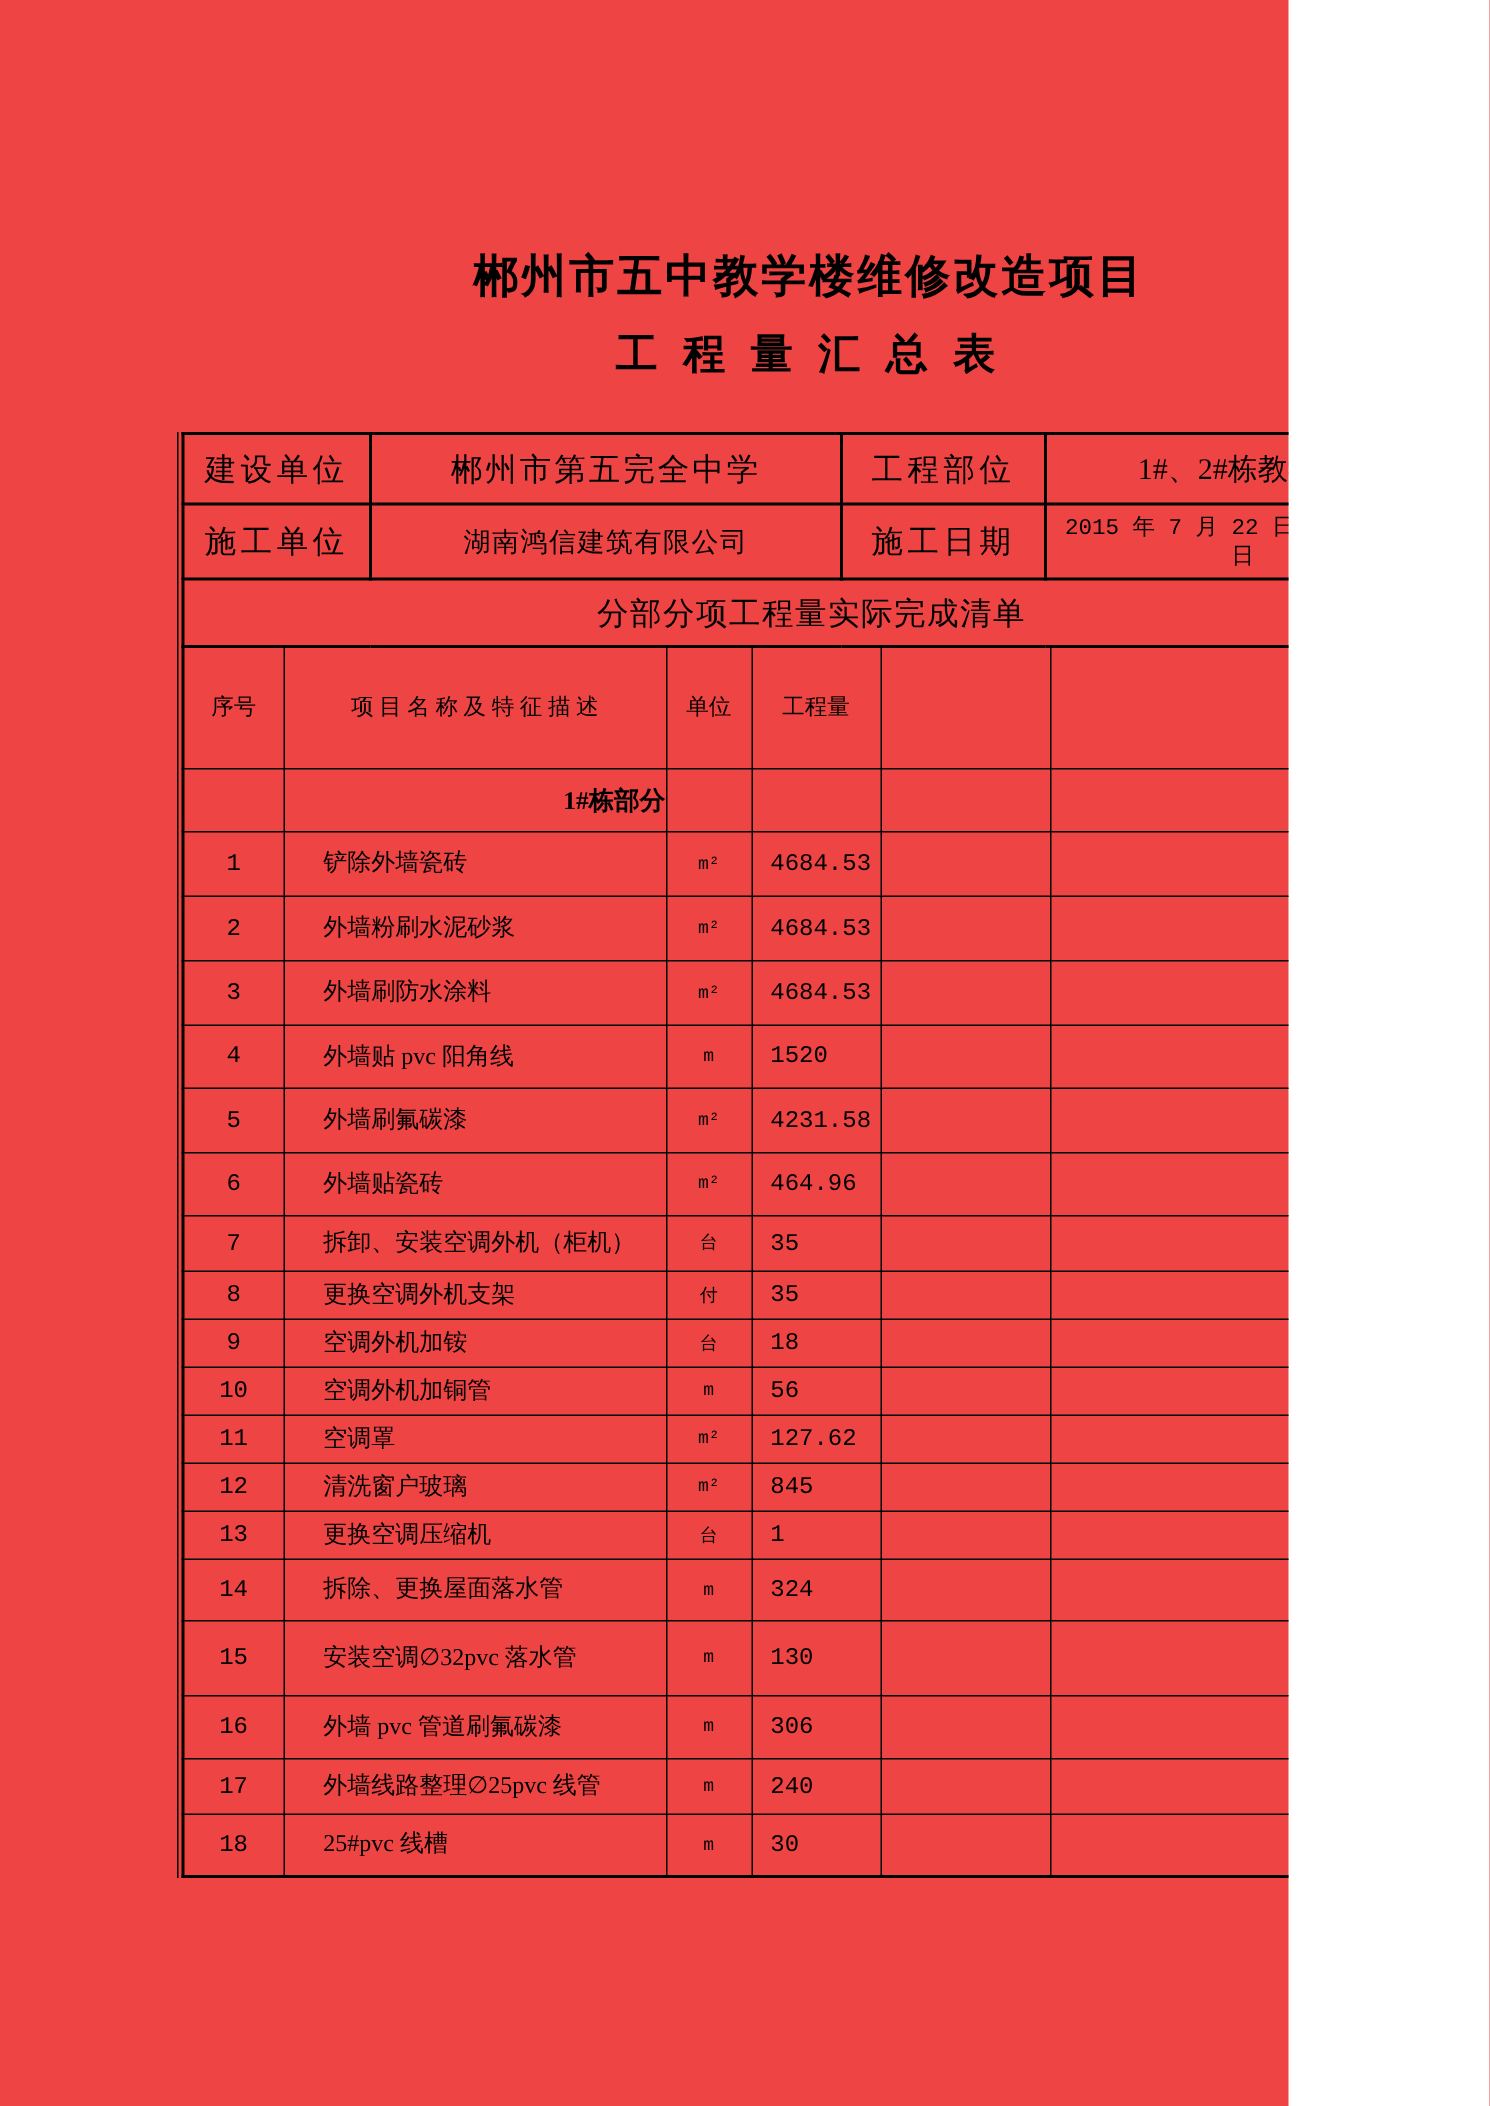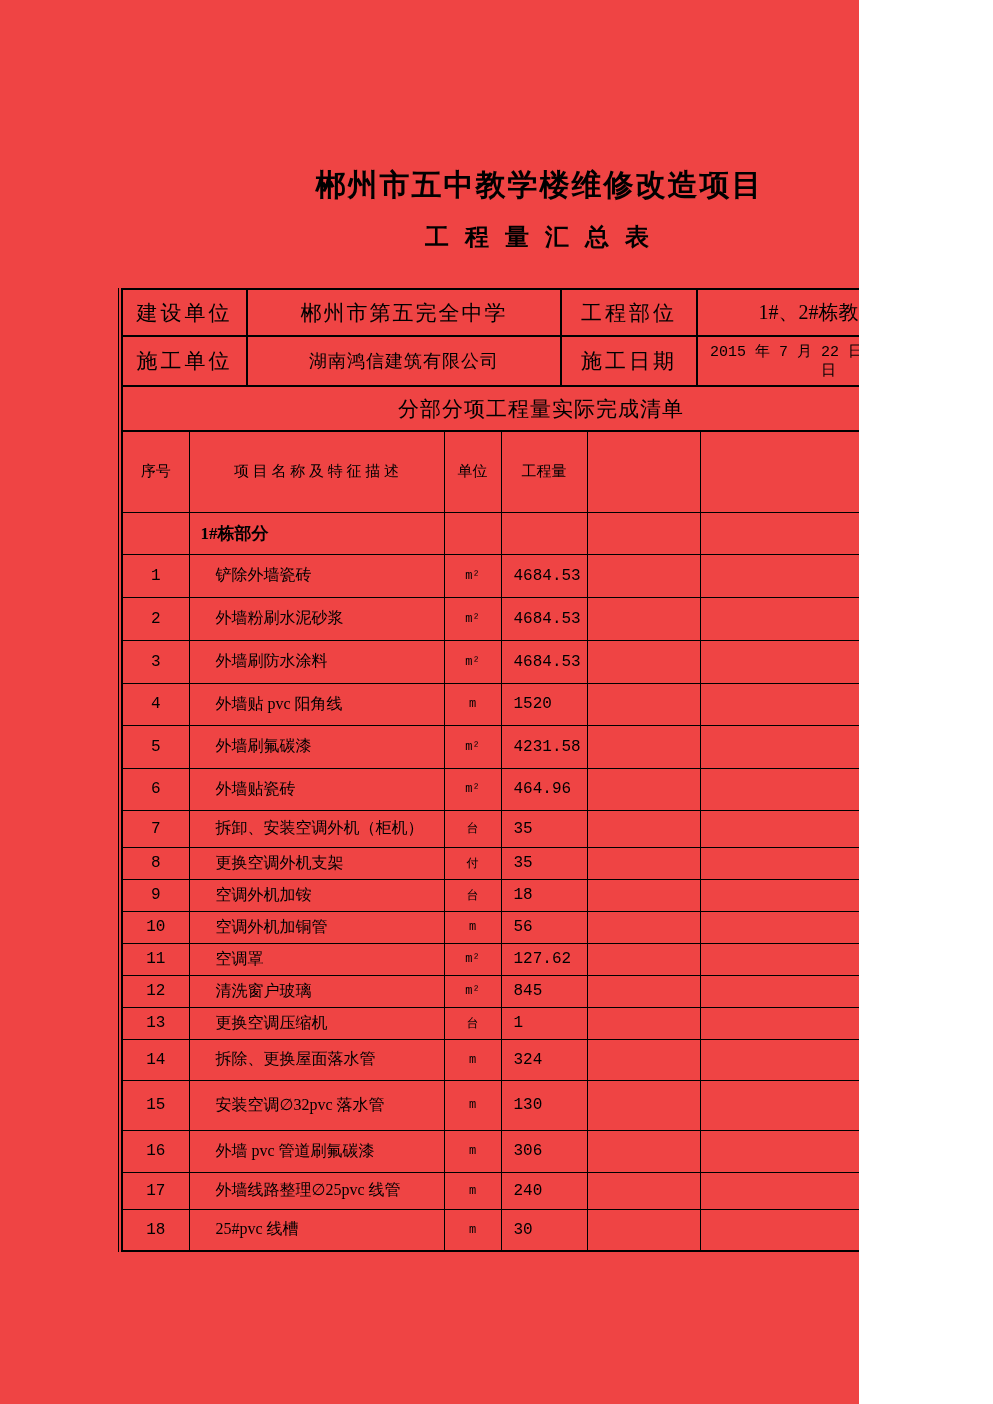--- a/index.html
+++ b/index.html
@@ -22,21 +22,21 @@
     width:841px;
     text-align:center;
   }
   .title1 {
     font-size:30px;
     font-weight:bold;
     letter-spacing:2px;
     line-height:40px;
   }
   .title2 {
-    font-size:24px;
+    font-size:28px;
     font-weight:bold;
     letter-spacing:5px;
     margin-top:15px;
     line-height:34px;
   }
   
   .tablewrap {
     position:absolute;
     left:118px;
     top:288px;
@@ -80,21 +80,21 @@
     text-align:center;
     font-size:15px;
   }
   td.c-no   { text-align:center; font-size:16px;
               font-family:"Liberation Mono","DejaVu Sans Mono",monospace; }
   td.c-name { text-align:left; font-size:16px; padding-left:26px; }
   td.c-unit { text-align:center; font-size:12px;
               font-family:"Liberation Mono","DejaVu Sans Mono",monospace; }
   td.c-qty  { text-align:left; font-size:16px; padding-left:12px;
               font-family:"Liberation Mono","DejaVu Sans Mono",monospace; }
-  td.c-group { text-align:left; font-size:17px; font-weight:bold; padding-left:11px; }
+  td.c-group { text-align:right; font-size:17px; font-weight:bold; padding-left:11px; }
 </style>
 </head>
 <body>
 
 <div class="page">
 
   <div class="titles">
     <div class="title1">郴州市五中教学楼维修改造项目</div>
     <div class="title2">工 程 量 汇 总 表</div>
   </div>

